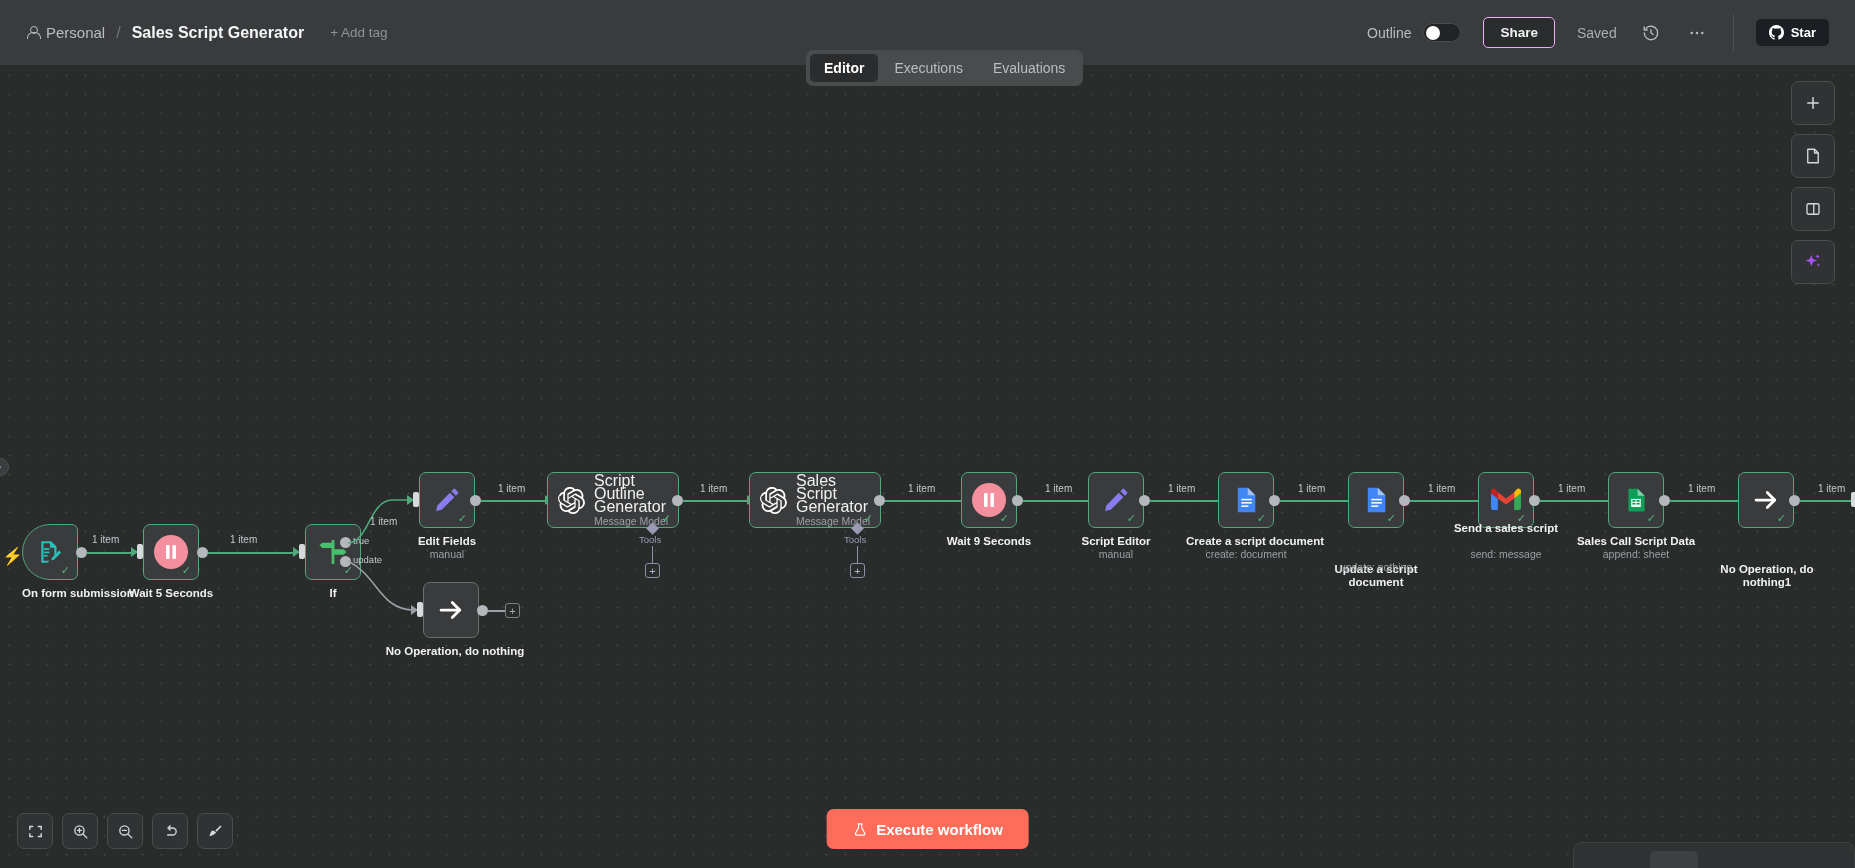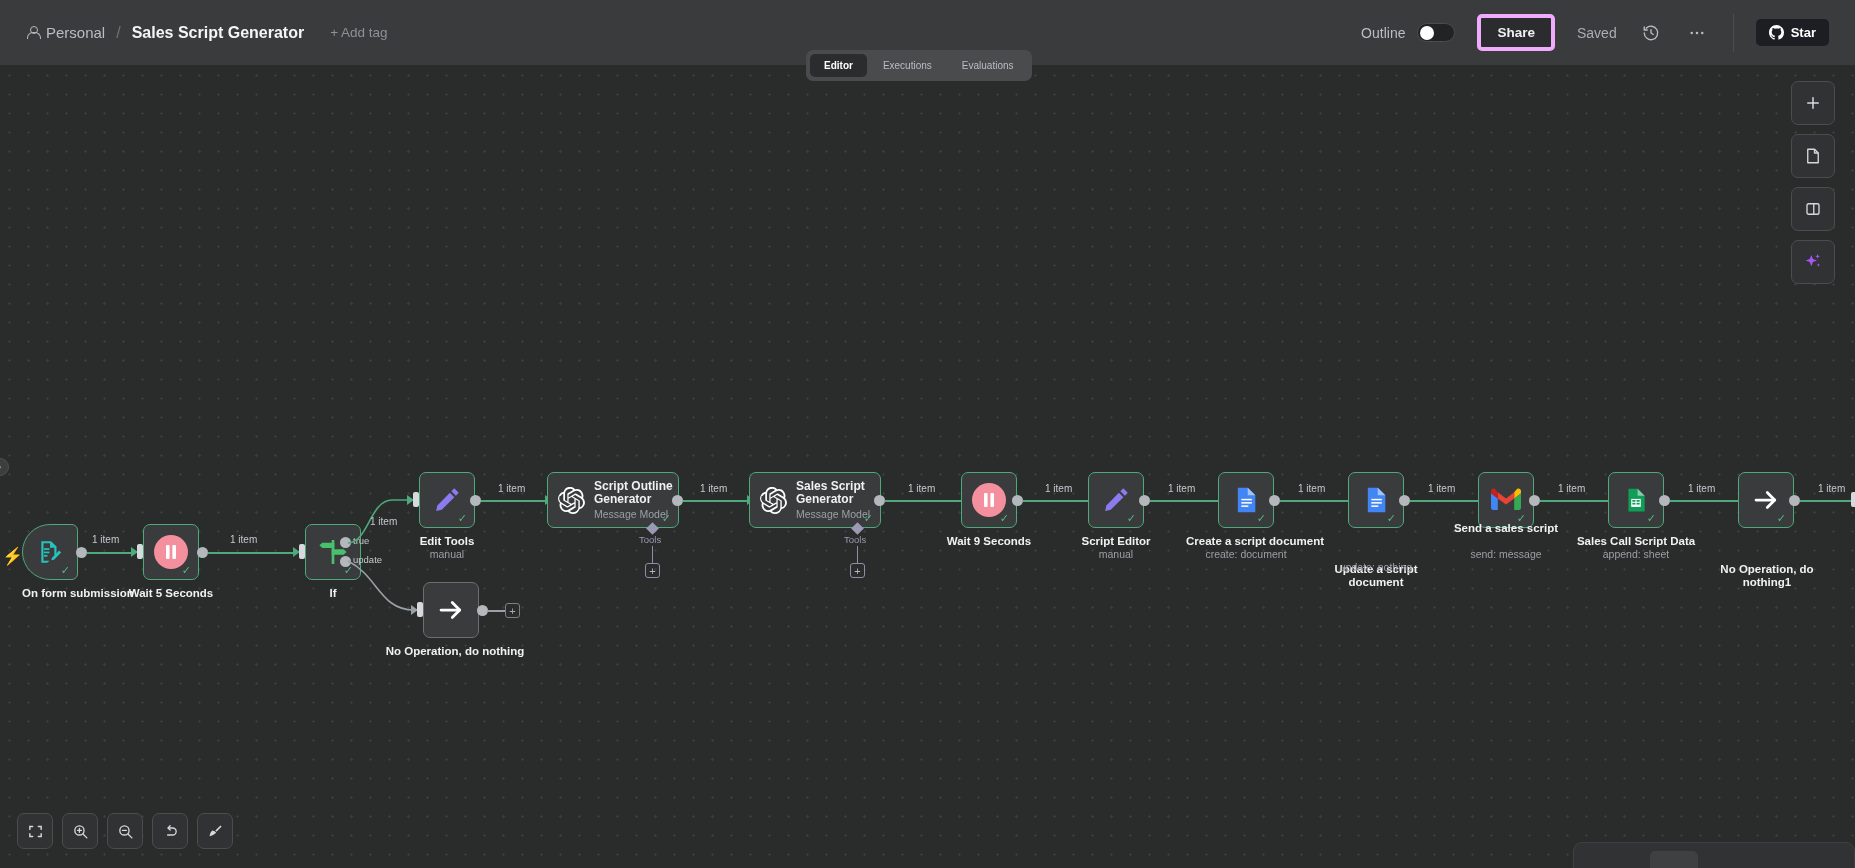--- a/index.html
+++ b/index.html
@@ -44,21 +44,21 @@
   .toggle {
     width: 38px; height: 19px; border-radius: 10px; background: #222324;
     position: relative; cursor: pointer; border: 1px solid #4a4b4d;
   }
   .toggle .knob {
     position: absolute; top: 1.5px; left: 1.5px;
     width: 14px; height: 14px; border-radius: 50%; background: #fff;
   }
   .share-btn {
     margin-left: 22px; background: #2b2c2d; color: #f0f1f2;
-    border: 4px solid #f0abfc; border-radius: 5px;
+    border: 1px solid #f0abfc; border-radius: 5px;
     font-size: 13.5px; font-weight: bold; padding: 7px 16px; cursor: pointer;
     font-family: "Liberation Sans", sans-serif;
   }
   .saved-text { margin-left: 22px; font-size: 14px; color: #a9adb4; }
   .hist-btn, .dots-btn {
     margin-left: 22px; width: 24px; height: 24px; cursor: pointer;
     display: flex; align-items: center; justify-content: center; color: #b9bdc4;
   }
   .header-divider { width: 1px; height: 38px; background: #4c4d4f; margin-left: 24px; }
   .star-btn {
@@ -68,21 +68,21 @@
     font-size: 13px; font-weight: bold; cursor: pointer;
   }
 
   
   #tabs {
     position: absolute; top: 50px; left: 806px;
     background: #4a4b4d; border-radius: 7px;
     display: flex; padding: 4px; gap: 2px; z-index: 60;
   }
   .tab {
-    font-size: 10px; padding: 6px 14px; border-radius: 5px;
+    font-size: 14px; padding: 6px 14px; border-radius: 5px;
     color: #b9bdc4; cursor: pointer; white-space: nowrap;
   }
   .tab.active { background: #2b2c2d; color: #fff; font-weight: bold; }
 
   
   #canvas {
     position: absolute; top: 66px; left: 0;
     width: 1855px; height: 802px;
     background-color: #2a2b2b;
     background-image: radial-gradient(circle, #3b3c3c 1.1px, transparent 1.1px);
@@ -124,21 +124,21 @@
     position: absolute; text-align: center;
     font-size: 11.5px; font-weight: bold; color: #f0f1f2;
     line-height: 13px; white-space: nowrap;
   }
   .node-label.wrap { white-space: normal; margin-top: 28px; }
   .node-sub {
     position: absolute; text-align: center;
     font-size: 10.5px; color: #9aa0a6; white-space: nowrap;
   }
   .inline-title {
-    font-size: 12px; font-weight: bold; color: #f0f1f2; line-height: 13px;
+    font-size: 16px; font-weight: normal; color: #f0f1f2; line-height: 13px;
   }
   .inline-sub { font-size: 10.5px; color: #9aa0a6; margin-top: 2px; }
 
   
   .dot-out {
     position: absolute; width: 11px; height: 11px; border-radius: 50%;
     background: #b4b8bd;
   }
   .port-in {
     position: absolute; width: 6px; height: 15px; border-radius: 2px;
@@ -347,21 +347,21 @@
   <div class="conn grey" style="left:488px; top:544px; width:18px;"></div>
   <div class="plus-box grey" style="left:505px; top:537px;">+</div>
 
   <div class="node sq" style="left:419px; top:406px;">
     <svg class="svgicon" width="30" height="30" viewBox="0 0 24 24">
       <path d="M17.8 2.6l3.6 3.6-2.3 2.3-3.6-3.6z" fill="#8a7cf0"></path>
       <path d="M14.3 6.1l3.6 3.6-10.1 10.1-4.5 1 1-4.5z" fill="#8a7cf0"></path>
     </svg>
     <span class="node-check">✓</span>
   </div>
-  <div class="node-label" style="left:399px; top:469px; width:96px;">Edit Tools</div>
+  <div class="node-label" style="left:399px; top:469px; width:96px;">Edit Fields</div>
   <div class="node-sub" style="left:399px; top:482px; width:96px;">manual</div>
   <div class="dot-out" style="left:470px; top:429px;"></div>
 
   <div class="conn" style="left:481px; top:434px; width:64px;"></div>
   <div class="conn-label" style="left:498px; top:417px;">1 item</div>
   <div class="arrow-in" style="left:545px; top:429px;"></div>
   <div class="port-in" style="left:551px; top:426px;"></div>
 
   <div class="node wide" style="left:547px; top:406px; width:132px;">
     <svg class="svgicon" width="27" height="27" viewBox="0 0 24 24" fill="#fff" style="flex:none;">
@@ -581,18 +581,25 @@
       </svg>
     </div>
     <div class="tool-btn">
       <svg class="svgicon" width="17" height="17" viewBox="0 0 24 24" fill="currentColor">
         <path d="M19 3.5l1.6 1.6-7.2 7.2-1.6-1.6z"></path>
         <path d="M11 11.8l1.9 1.9-1.2 1.2c-1.5 1.5-3.4 2.6-5.5 3.1l-2.6.6.6-2.6c.5-2.1 1.6-4 3.1-5.5z"></path>
       </svg>
     </div>
   </div>
 
+  <button id="execute-btn">
+    <svg class="svgicon" width="15" height="17" viewBox="0 0 24 24" fill="none" stroke="#fff" stroke-width="1.9" stroke-linejoin="round">
+      <path d="M9.5 3v6.2L4.6 18A2 2 0 0 0 6.4 21h11.2a2 2 0 0 0 1.8-3l-4.9-8.8V3"></path>
+      <path d="M8 3h8"></path>
+    </svg>
+    <span>Execute workflow</span>
+  </button>
 
   <div id="bottom-panel">
     <div class="pp"></div>
   </div>
 
 </div>
 
 </body></html>

